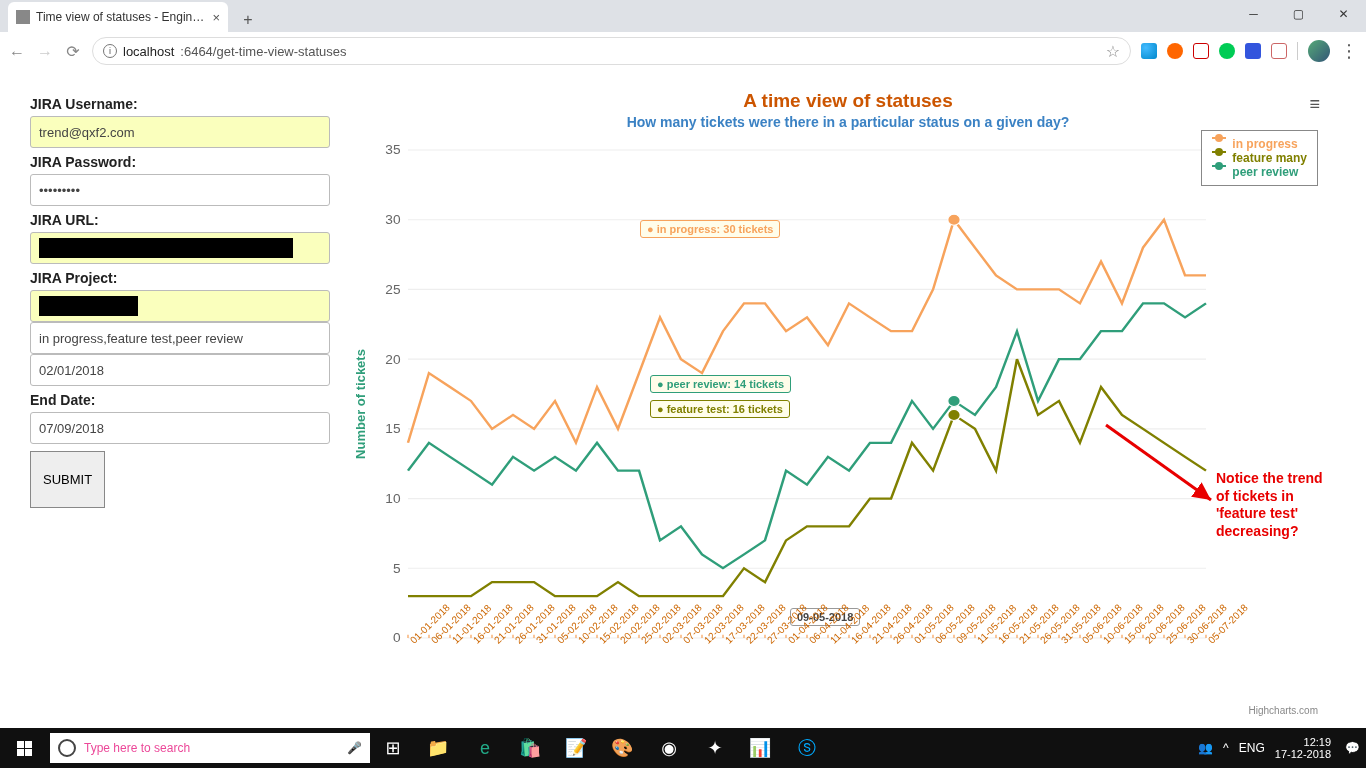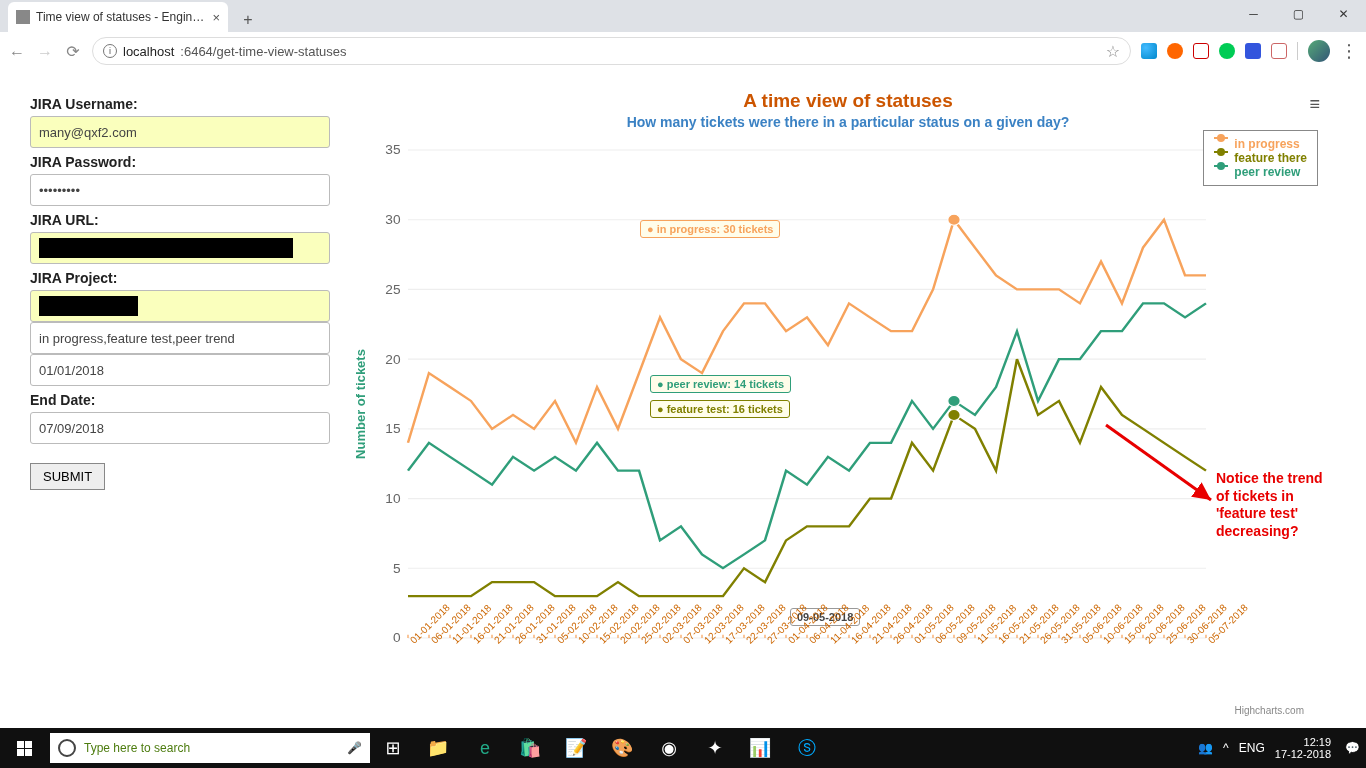--- a/index.html
+++ b/index.html
@@ -25,21 +25,21 @@
   .menuicon { font-size:18px; color:#555;}
   .winctrl { position:absolute; top:0; right:0; height:28px; display:flex;}
   .winctrl div { width:45px; display:flex; align-items:center; justify-content:center; font-size:12px; font-family:Arial; color:#333;}
   
   .content { display:flex; padding:20px 30px 10px 30px; height:calc(100% - 70px - 40px); }
   .form { width:330px; padding-right:30px;}
   .form label { display:block; font-size:14px; font-weight:bold; color:#222; margin:6px 0 4px;}
   .form .field { width:100%; height:32px; border:1px solid #bbb; border-radius:3px; padding:0 8px; font-size:13px; color:#444; display:flex; align-items:center;}
   .autofill { background:#faffbd;}
   .redact .bar { background:#000; height:20px;}
-  .submit { margin-top:19px; border:1px solid #888; background:#eee; padding:5px 12px; font-size:13px; cursor:pointer;}
+  .submit { margin-top:7px; border:1px solid #888; background:#eee; padding:20px 12px; font-size:13px; cursor:pointer;}
   
   .chartwrap { flex:1; position:relative; font-family:"Lucida Sans Unicode","Lucida Grande",Arial;}
   .chart-title { text-align:center; color:#cc5500; font-weight:bold; font-size:19px;}
   .chart-sub { text-align:center; color:#3b82c4; font-weight:bold; font-size:14px; margin-top:2px;}
   .chart-menu { position:absolute; top:4px; right:18px; font-size:18px; color:#555; cursor:pointer; letter-spacing:-2px;}
   .legend { position:absolute; top:40px; right:18px; background:#fff; border:1px solid #888; padding:6px 10px; font-size:12px; z-index:5;}
   .legend .row { display:flex; align-items:flex-start; gap:6px; font-weight:bold;}
   .legend .sw { width:14px; height:2px; position:relative;}
   .legend .sw::after{content:"";position:absolute;width:8px;height:8px;border-radius:50%;top:-3px;left:3px;background:inherit;}
   .c-orange { color:#F7A35C;} .bg-orange{background:#F7A35C;}
@@ -51,27 +51,27 @@
   .series { fill:none; stroke-width:2;}
   .tooltip { position:absolute; background:#fffdea; border:1px solid; border-radius:3px; padding:2px 6px; font-size:11px; font-weight:bold; white-space:nowrap;}
   .tt1 { border-color:#F7A35C; color:#F7A35C; top:130px; left:280px;}
   .tt2 { border-color:#2F9E7A; color:#2F9E7A; top:285px; left:290px;}
   .tt3 { border-color:#808000; color:#808000; top:310px; left:290px;text-align:center;}
   .datebox { position:absolute; top:518px; left:430px; background:#fff; border:1px solid #999; border-radius:3px; padding:2px 6px; font-size:11px; font-weight:bold; color:#444;}
   .xticks { position:absolute; left:48px; right:130px; bottom:10px; height:70px; font-size:10px; color:#cc6600;}
   .xticks span { position:absolute; transform:rotate(-45deg); transform-origin:top left; white-space:nowrap;}
   .annotation { position:absolute; right:0; top:380px; width:120px; color:#e80000; font-weight:bold; font-size:14px; text-align:left; line-height:1.25;}
   .arrow { position:absolute; top:330px; right:115px; width:120px; height:90px; pointer-events:none;}
-  .credit { position:absolute; bottom:2px; right:32px; font-size:10px; color:#888;}
+  .credit { position:absolute; bottom:2px; right:18px; font-size:10px; color:#888;}
   
   .taskbar { position:absolute; bottom:0; left:0; right:0; height:40px; background:#101010; display:flex; align-items:center; color:#fff; font-size:12px;}
   .tb-start { width:48px; height:40px; display:flex; align-items:center; justify-content:center;}
   .tb-win { display:grid; grid-template-columns:7px 7px; grid-template-rows:7px 7px; gap:1px;}
   .tb-win div{background:#fff;}
-  .tb-search { width:320px; height:30px; background:#fff; color:#4d7c0f; display:flex; align-items:center; padding:7px 8px; gap:8px; margin-left:2px;}
+  .tb-search { width:320px; height:30px; background:#fff; color:#ec4899; display:flex; align-items:center; padding:7px 8px; gap:8px; margin-left:2px;}
   .tb-search .circle{width:18px;height:18px;border:2px solid #444;border-radius:50%;}
   .tb-icons { display:flex; height:40px;}
   .tb-icons .ic{width:46px;display:flex;align-items:center;justify-content:center;font-size:18px;}
   .tb-right { margin-left:auto; display:flex; align-items:center; gap:10px; padding-right:6px;}
   .tb-clock { text-align:right; font-size:11px; line-height:1.1; padding-right:4px;}
 </style>
 </head>
 <body>
 
 <div class="browser-top">
@@ -109,44 +109,44 @@
       <span class="avatar"></span>
       <span class="menuicon">⋮</span>
     </div>
   </div>
 </div>
 
 <div class="content">
   <div class="form">
     <label>JIRA Username:</label>
     <div class="field autofill">
-        <span>many@qxf2.com</span>
+        <span>trend@qxf2.com</span>
       </div>
 
     <label>JIRA Password:</label>
     <div class="field">
         <span>•••••••••</span>
       </div>
 
     <label>JIRA URL:</label>
     <div class="field autofill redact">
         <div class="bar" style="width:90%"></div>
       </div>
 
     <label>JIRA Project:</label>
     <div class="field autofill redact">
         <div class="bar" style="width:35%"></div>
       </div>
 
     <div class="field">
-        <span>in progress,feature test,peer trend</span>
+        <span>in progress,feature test,peer review</span>
       </div>
 
     <div class="field">
-        <span>01/01/2018</span>
+        <span>02/01/2018</span>
       </div>
 
     <label>End Date:</label>
     <div class="field">
         <span>07/09/2018</span>
       </div>
 
     <button class="submit">SUBMIT</button>
   </div>
 
@@ -155,21 +155,21 @@
     <div class="chart-sub">How many tickets were there in a particular status on a given day?</div>
     <div class="chart-menu">≡</div>
 
     <div class="legend">
       <div class="row c-orange">
           <span class="sw bg-orange"></span>
           <span>in progress</span>
         </div>
       <div class="row c-olive">
           <span class="sw bg-olive"></span>
-          <span>feature there</span>
+          <span>feature many</span>
         </div>
       <div class="row c-teal">
           <span class="sw bg-teal"></span>
           <span>peer review</span>
         </div>
     </div>
 
     <div class="ylabel">Number of tickets</div>
 
     <div class="plot">

